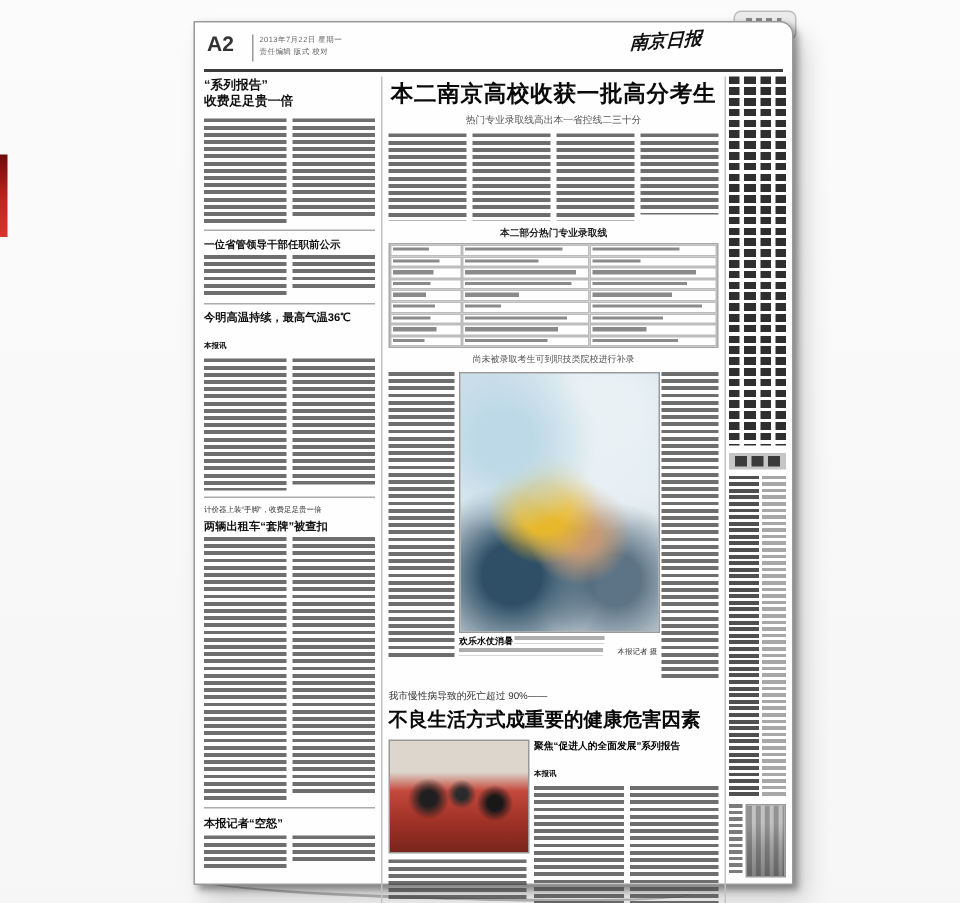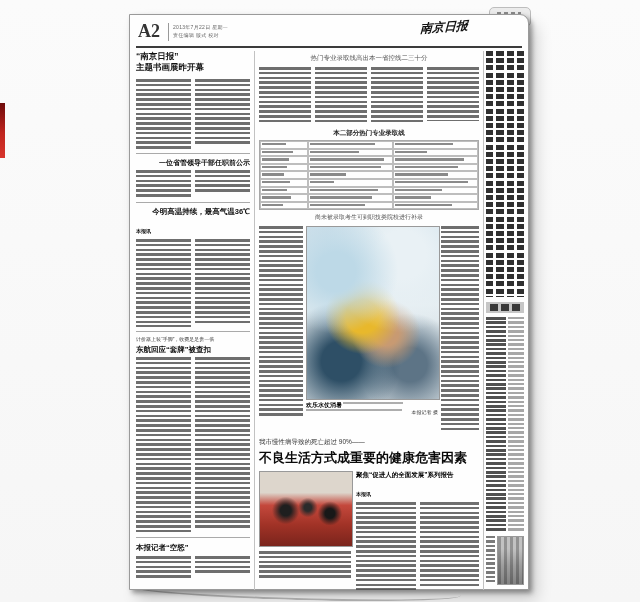--- a/index.html
+++ b/index.html
@@ -17,43 +17,43 @@
   .corner-tab .tab-blur{position:absolute;left:7px;top:4px;width:24px;height:4px;
     background:repeating-linear-gradient(90deg,#8a8a8a 0 4px,transparent 4px 7px);}
   
   .page{position:absolute;left:129px;top:14px;width:398px;height:574px;z-index:2;
     background:#fefefe;border:1px solid #9a9a9a;border-top-right-radius:9px;
     box-shadow:3px 3px 5px rgba(0,0,0,.38),8px 10px 16px rgba(0,0,0,.16);}
   .curl{position:absolute;left:131px;top:582px;width:330px;height:16px;z-index:1;
     border-bottom:2px solid #b9b9b9;border-radius:50%;transform:rotate(1.6deg);}
 
   
-  .badge{position:absolute;left:8px;top:6px;font-family:Liberation Serif, serif;
-    font-weight:bold;font-size:18px;color:#333;}
+  .badge{position:absolute;left:8px;top:6px;font-family:Liberation Sans, sans-serif;
+    font-weight:bold;font-size:14px;color:#333;}
   .hdr-div{position:absolute;left:38px;top:8px;width:1px;height:18px;background:#999;}
   .hdr-meta{position:absolute;left:43px;top:8px;font-size:5px;line-height:8px;color:#666;
     letter-spacing:.3px;}
   .section-title{position:absolute;left:150px;top:6px;width:100px;text-align:center;
     font-size:15px;font-weight:bold;letter-spacing:8px;color:#2e2e2e;}
   .paper-name{position:absolute;left:288px;top:4px;width:52px;text-align:center;
     font-family:"DejaVu Serif",serif;font-style:italic;font-weight:bold;font-size:12px;
     color:#111;transform:rotate(-4deg) skewX(-6deg);}
   .hdr-rule{position:absolute;left:6px;top:31px;width:386px;height:2px;background:#3c3c3c;}
 
   
   .tx{background:repeating-linear-gradient(to bottom,rgba(70,70,70,.78) 0 2.6px,transparent 2.6px 4.8px);}
   .tx-light{background:repeating-linear-gradient(to bottom,rgba(120,120,120,.6) 0 2.4px,transparent 2.4px 4.6px);}
   .cols{display:flex;gap:4px;}
   .cols>div{flex:1;}
   .thin-hr{height:1px;background:#aaa;margin:4px 0;}
 
   
   .left-col{position:absolute;left:6px;top:36px;width:114px;}
   .lc-title{font-weight:bold;font-size:8.5px;line-height:11px;color:#111;}
-  .lc-title-c{font-weight:bold;font-size:7px;text-align:right;color:#111;margin:2px 0;}
+  .lc-title-c{font-weight:bold;font-size:7px;text-align:left;color:#111;margin:2px 0;}
   .lc-kicker{font-size:5px;color:#333;}
 
   
   .mid-col{position:absolute;left:124px;top:36px;width:230px;border-left:1px solid #c2c2c2;
     border-right:1px solid #c2c2c2;padding:0 4px;box-sizing:border-box;}
   .headline1{font-size:15px;font-weight:bold;text-align:center;letter-spacing:.5px;
     color:#0a0a0a;line-height:20px;margin-top:2px;white-space:nowrap;}
   .subhead{font-size:6.5px;color:#555;text-align:center;margin:3px 0 4px;}
   .headline2{font-size:12px;font-weight:bold;text-align:center;color:#0a0a0a;margin-top:4px;}
   .headline3{font-size:13px;font-weight:bold;color:#0a0a0a;margin-top:2px;white-space:nowrap;}
@@ -120,55 +120,56 @@
   <div class="badge">A2</div>
   <div class="hdr-div"></div>
   <div class="hdr-meta">
     <div>2013年7月22日 星期一</div>
     <div>责任编辑 版式 校对</div>
   </div>
   <div class="paper-name">南京日报</div>
   <div class="hdr-rule"></div>
 
   <div class="left-col">
-    <div class="lc-title">“南京日报”</div>
-    <div class="lc-title">主题书画展昨开幕</div>
+    <div class="lc-title">“系列报告”</div>
+    <div class="lc-title">收费足足贵一倍</div>
     <div class="cols" style="margin-top:6px">
       <div class="tx" style="height:70px"></div>
       <div class="tx" style="height:66px"></div>
     </div>
     <div class="thin-hr"></div>
     <div class="lc-title-c">一位省管领导干部任职前公示</div>
     <div class="cols">
       <div class="tx" style="height:28px"></div>
       <div class="tx" style="height:24px"></div>
     </div>
     <div class="thin-hr"></div>
     <div class="lc-title-c" style="font-size:7.5px">今明高温持续，最高气温36℃</div>
     <div style="margin:2px 0"><b class="dl">本报讯</b></div>
     <div class="cols">
       <div class="tx" style="height:88px"></div>
       <div class="tx" style="height:84px"></div>
     </div>
     <div class="thin-hr"></div>
     <div class="lc-kicker">计价器上装“手脚”，收费足足贵一倍</div>
-    <div class="lc-title" style="font-size:7.5px;margin:2px 0">东航回应“套牌”被查扣</div>
+    <div class="lc-title" style="font-size:7.5px;margin:2px 0">两辆出租车“套牌”被查扣</div>
     <div class="cols">
       <div class="tx" style="height:176px"></div>
       <div class="tx" style="height:172px"></div>
     </div>
     <div class="thin-hr"></div>
     <div class="lc-title" style="font-size:7.5px">本报记者“空怒”</div>
     <div class="cols" style="margin-top:3px">
       <div class="tx" style="height:22px"></div>
       <div class="tx" style="height:18px"></div>
     </div>
   </div>
 
   <div class="mid-col">
+    <div class="headline1">本二南京高校收获一批高分考生</div>
     <div class="subhead">热门专业录取线高出本一省控线二三十分</div>
     <div class="cols">
       <div class="tx" style="height:58px"></div>
       <div class="tx" style="height:58px"></div>
       <div class="tx" style="height:58px"></div>
       <div class="tx" style="height:54px"></div>
     </div>
     <div class="tbl-title">本二部分热门专业录取线</div>
     <div class="ntable">
       <div class="tcell">

